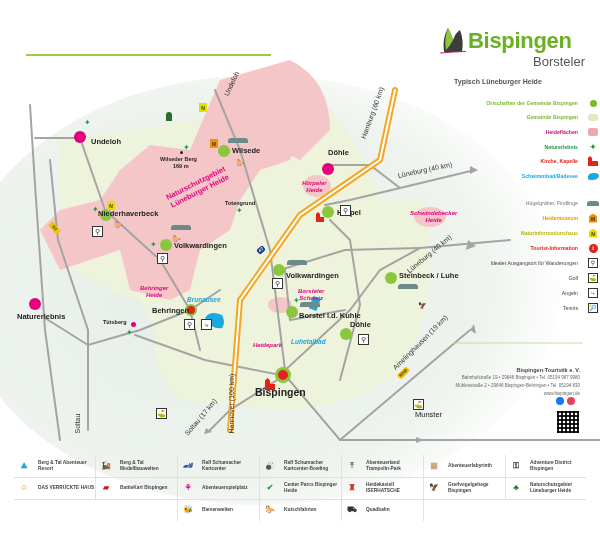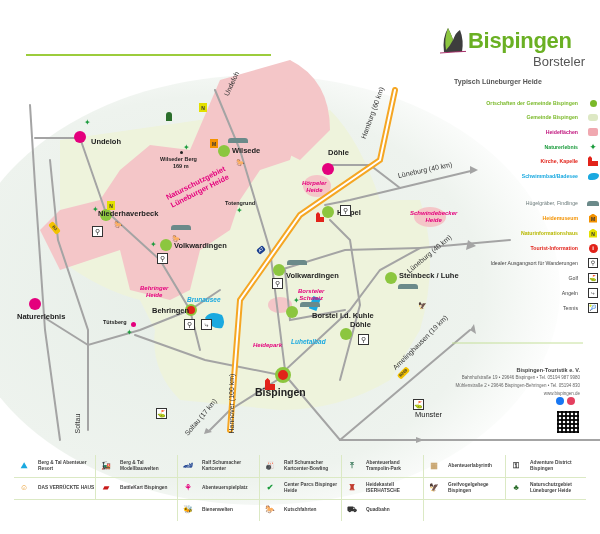--- a/index.html
+++ b/index.html
@@ -241,21 +241,21 @@
   <div class="dot pdot" style="left:29px;top:298px"></div>
   <div class="place" style="left:17px;top:312px">Naturerlebnis</div>
 
   <div class="dot gdot" style="left:185px;top:304px;border:2px solid #8cc63f;background:#e2231a"></div>
   <div class="place" style="left:152px;top:306px">Behringen</div>
 
   <div class="dot" style="left:131px;top:322px;width:5px;height:5px;background:#e4007d"></div>
   <div class="small-label" style="left:103px;top:319px">Tütsberg</div>
 
   <div class="dot gdot" style="left:286px;top:306px"></div>
-  <div class="place" style="left:312px;top:311px">Borstel i.d. Kuhle</div>
+  <div class="place" style="left:299px;top:311px">Borstel i.d. Kuhle</div>
 
   <div class="dot gdot" style="left:340px;top:328px"></div>
   <div class="place" style="left:350px;top:320px">Döhle</div>
 
   <div class="dot" style="left:275px;top:367px;width:16px;height:16px;border-radius:50%;background:#e2231a;border:3px solid #8cc63f"></div>
   <div class="place big" style="left:255px;top:386px">Bispingen</div>
 
   <div class="place" style="left:415px;top:410px;font-weight:normal">Munster</div>
 
   <div class="nsg-label" style="left:165px;top:178px">

